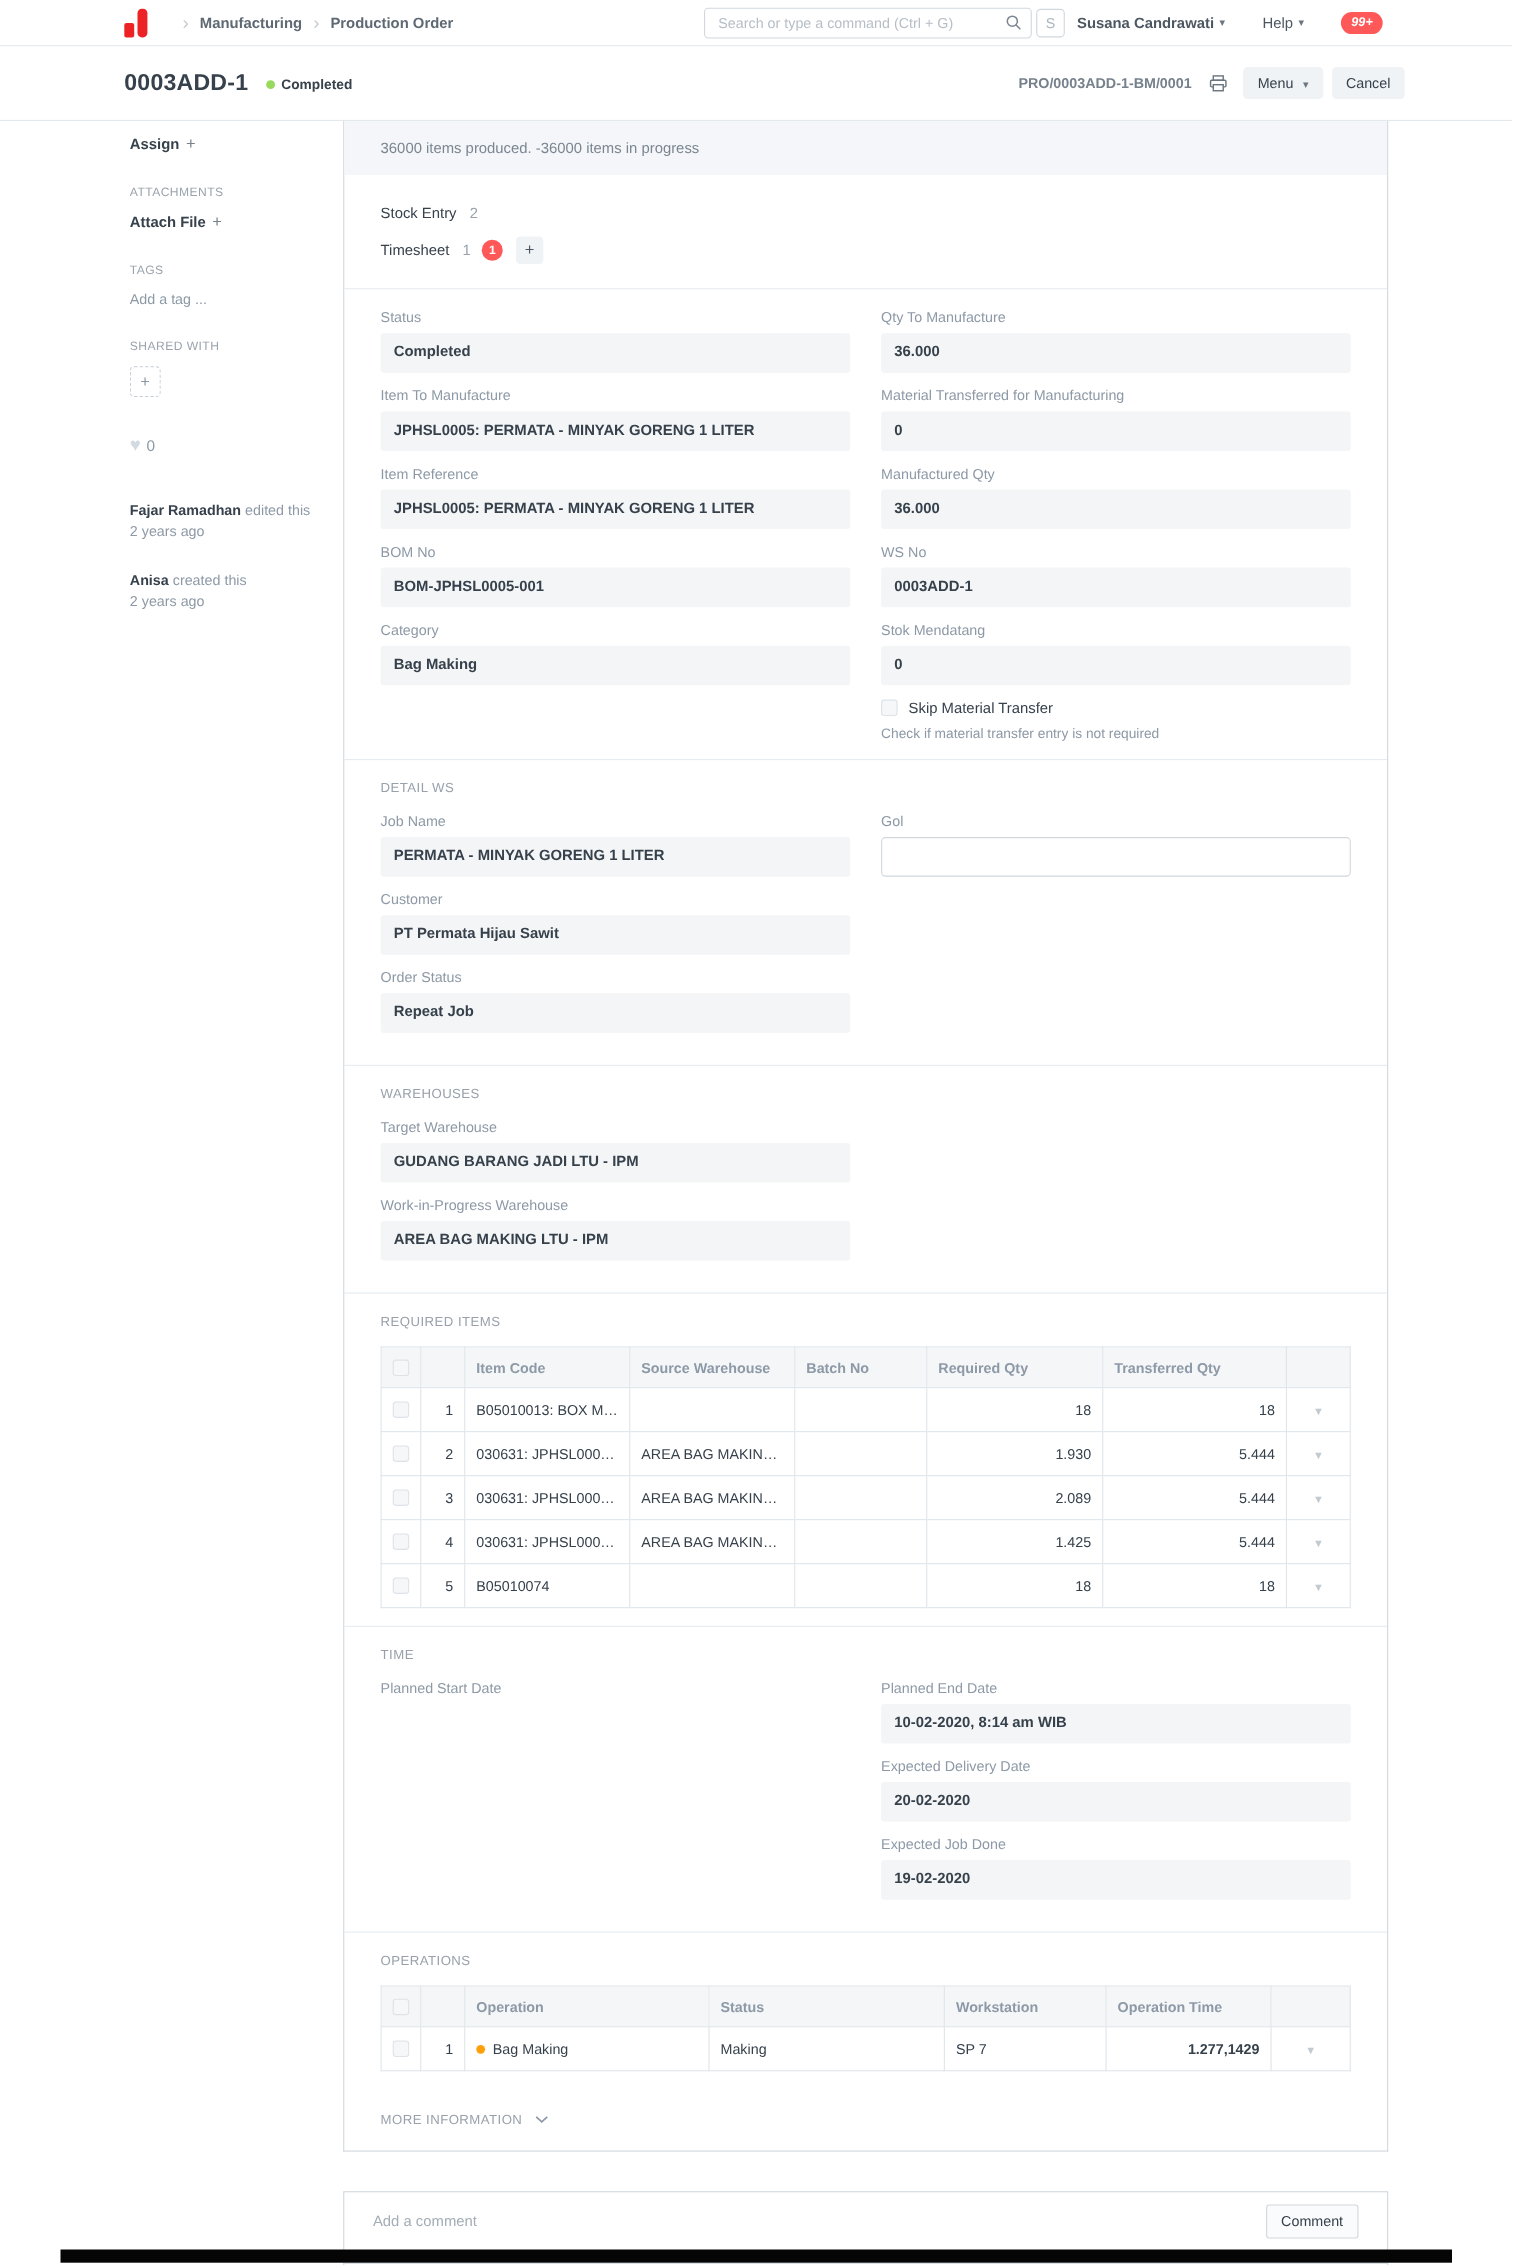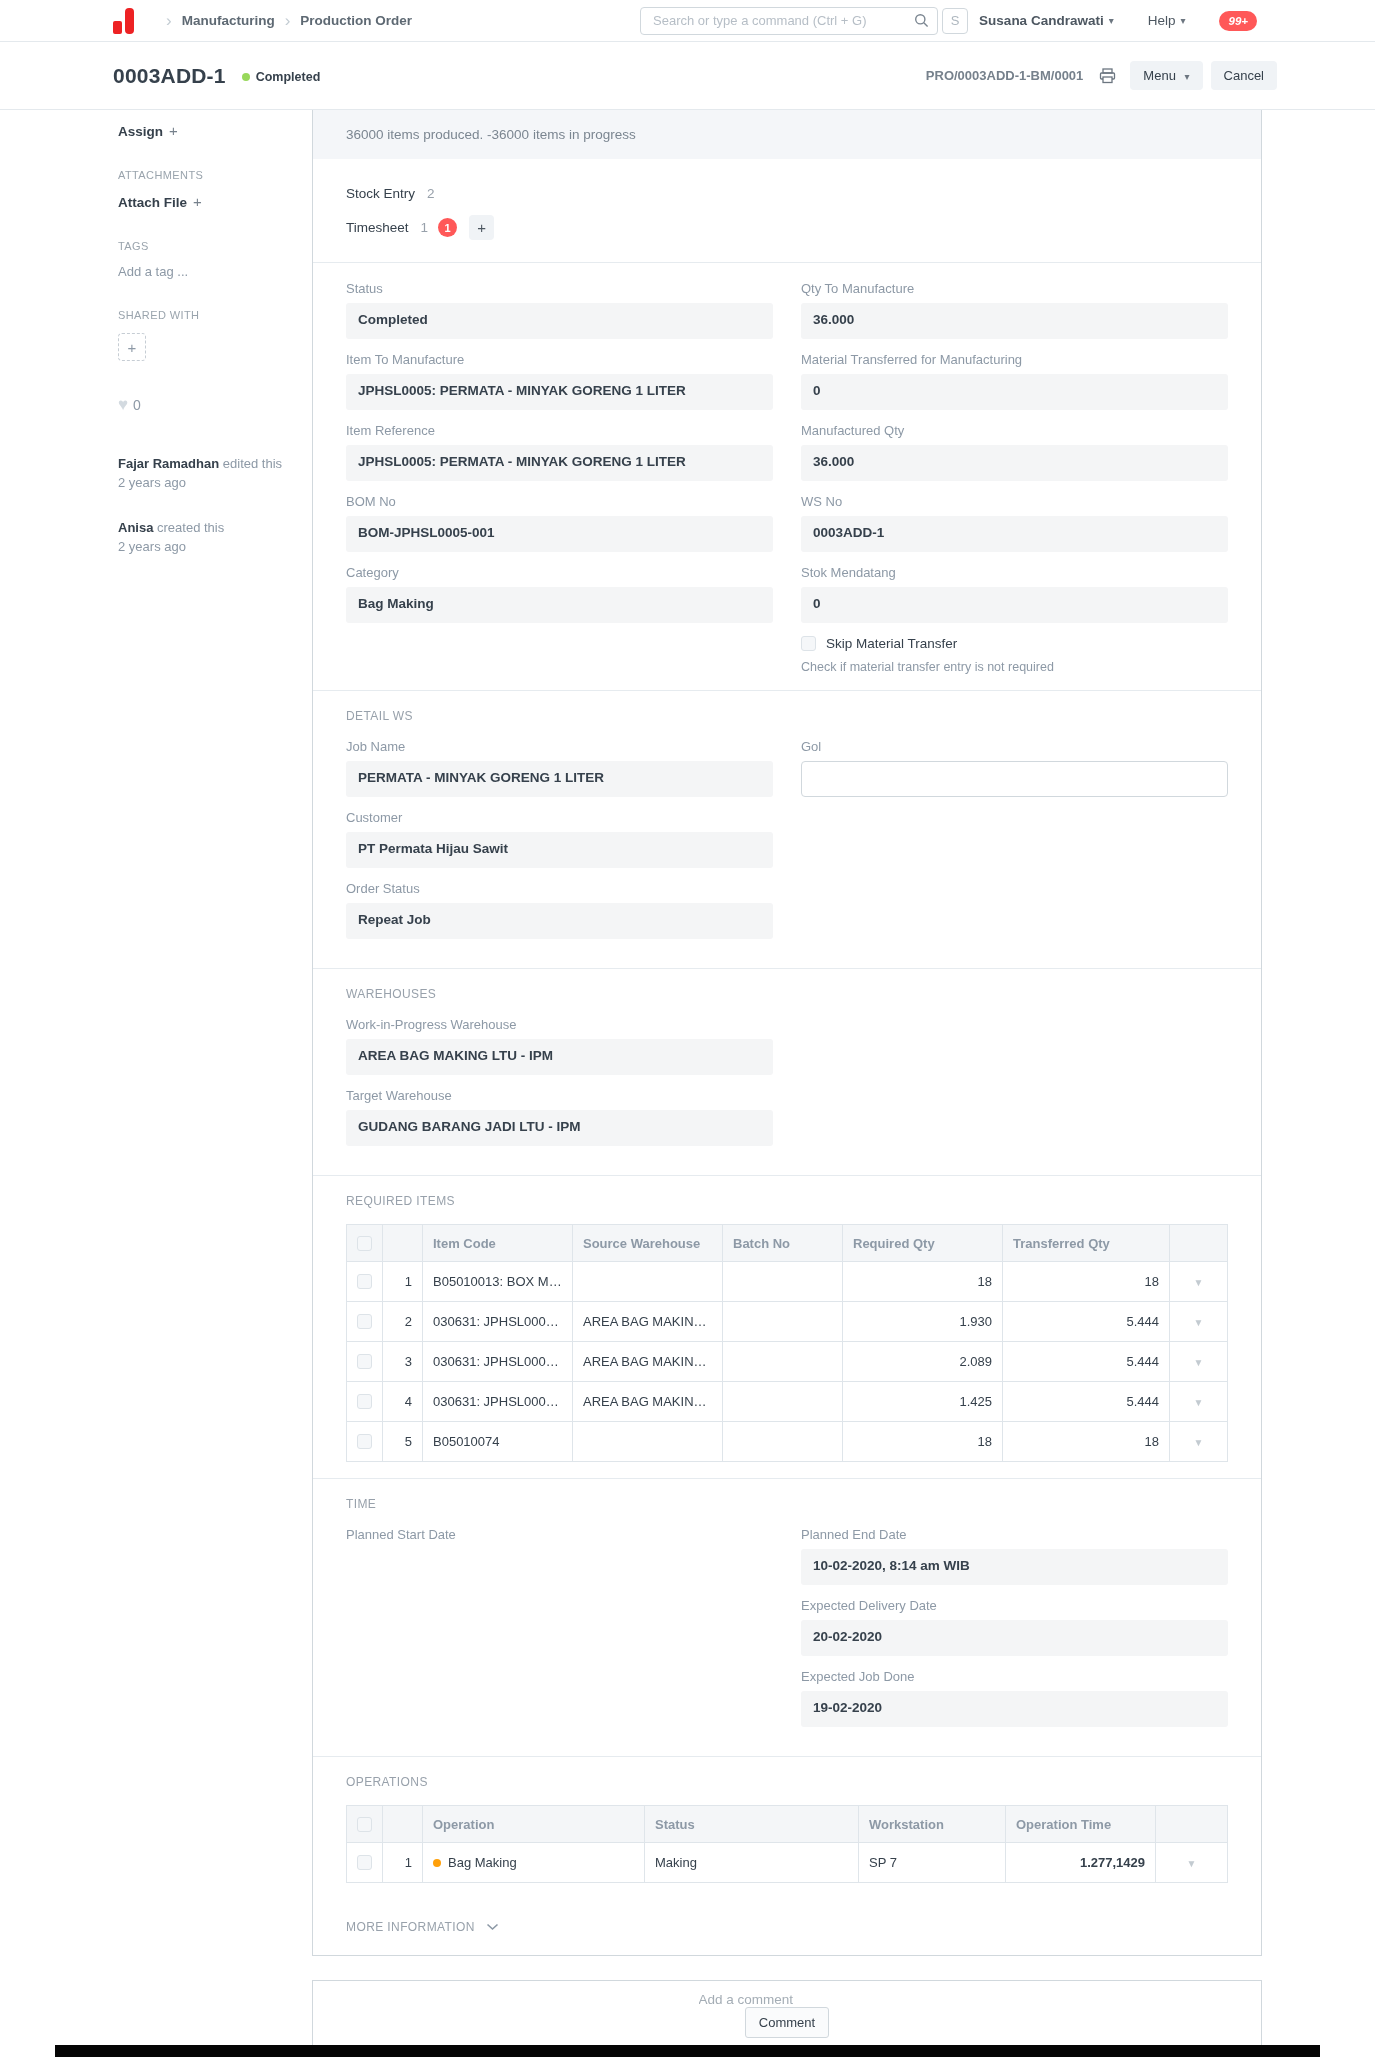--- a/index.html
+++ b/index.html
@@ -99,22 +99,22 @@
   .grid td { color:#36414c; background:#fff; }
   .cell-r { text-align:right; }
   .cell-c { text-align:center; }
   .idx-cell { color:#36414c; text-align:right; }
   .dd-arrow { color:#c3cbd1; font-size:10px; cursor:pointer; }
   .op-dot { width:8px; height:8px; border-radius:50%; background:#ffa00a; display:inline-block; margin-right:7px; }
   .bold-cell { font-weight:700; }
 
   
   .more-info { display:flex; align-items:center; gap:11px; padding:21px 33px; cursor:pointer; }
-  .comment-card { margin-top:24px; border:1px solid #d1d8dd; background:#fff;
-    display:flex; align-items:center; padding:11px 26px;flex-direction:column; }
+  .comment-card { margin-top:36px; border:1px solid #d1d8dd; background:#fff;
+    display:flex; align-items:center; padding:11px 26px; }
   .comment-card input { flex:1; border:none; outline:none; font-size:13.5px; font-family:inherit; color:#36414c; }
   .comment-card input::placeholder { color:#a4adb5; }
   .comment-btn { background:#fafbfc; border:1px solid #d1d8dd; border-radius:3px; padding:7px 13px;
     font-size:13px; color:#36414c; font-family:inherit; cursor:pointer; }
   .after-card { height:14px; border-left:1px solid #d1d8dd; border-right:1px solid #d1d8dd;
     border-top:1px solid #d1d8dd; margin-top:10px; background:#fff; }
   .bottom-bar { position:absolute; left:55px; right:55px; bottom:2px; height:12px; background:#050505; }
 </style>
 </head>
 <body>
@@ -296,26 +296,26 @@
               <input class="f-input" value="" style=""></div>
           </div>
         </div>
       </div>
 
       <div class="fsection">
         <div class="sec-heading">WAREHOUSES</div>
         <div class="cols">
           <div class="col">
             <div class="field">
+                <div class="f-label">Target Warehouse</div>
+              <div class="f-value">GUDANG BARANG JADI LTU - IPM</div>
+              </div>
+            <div class="field">
                 <div class="f-label">Work-in-Progress Warehouse</div>
               <div class="f-value">AREA BAG MAKING LTU - IPM</div>
-              </div>
-            <div class="field">
-                <div class="f-label">Target Warehouse</div>
-              <div class="f-value">GUDANG BARANG JADI LTU - IPM</div>
               </div>
           </div>
           <div class="col"></div>
         </div>
       </div>
 
       <div class="fsection">
         <div class="sec-heading">REQUIRED ITEMS</div>
         <table class="grid">
           <colgroup>

